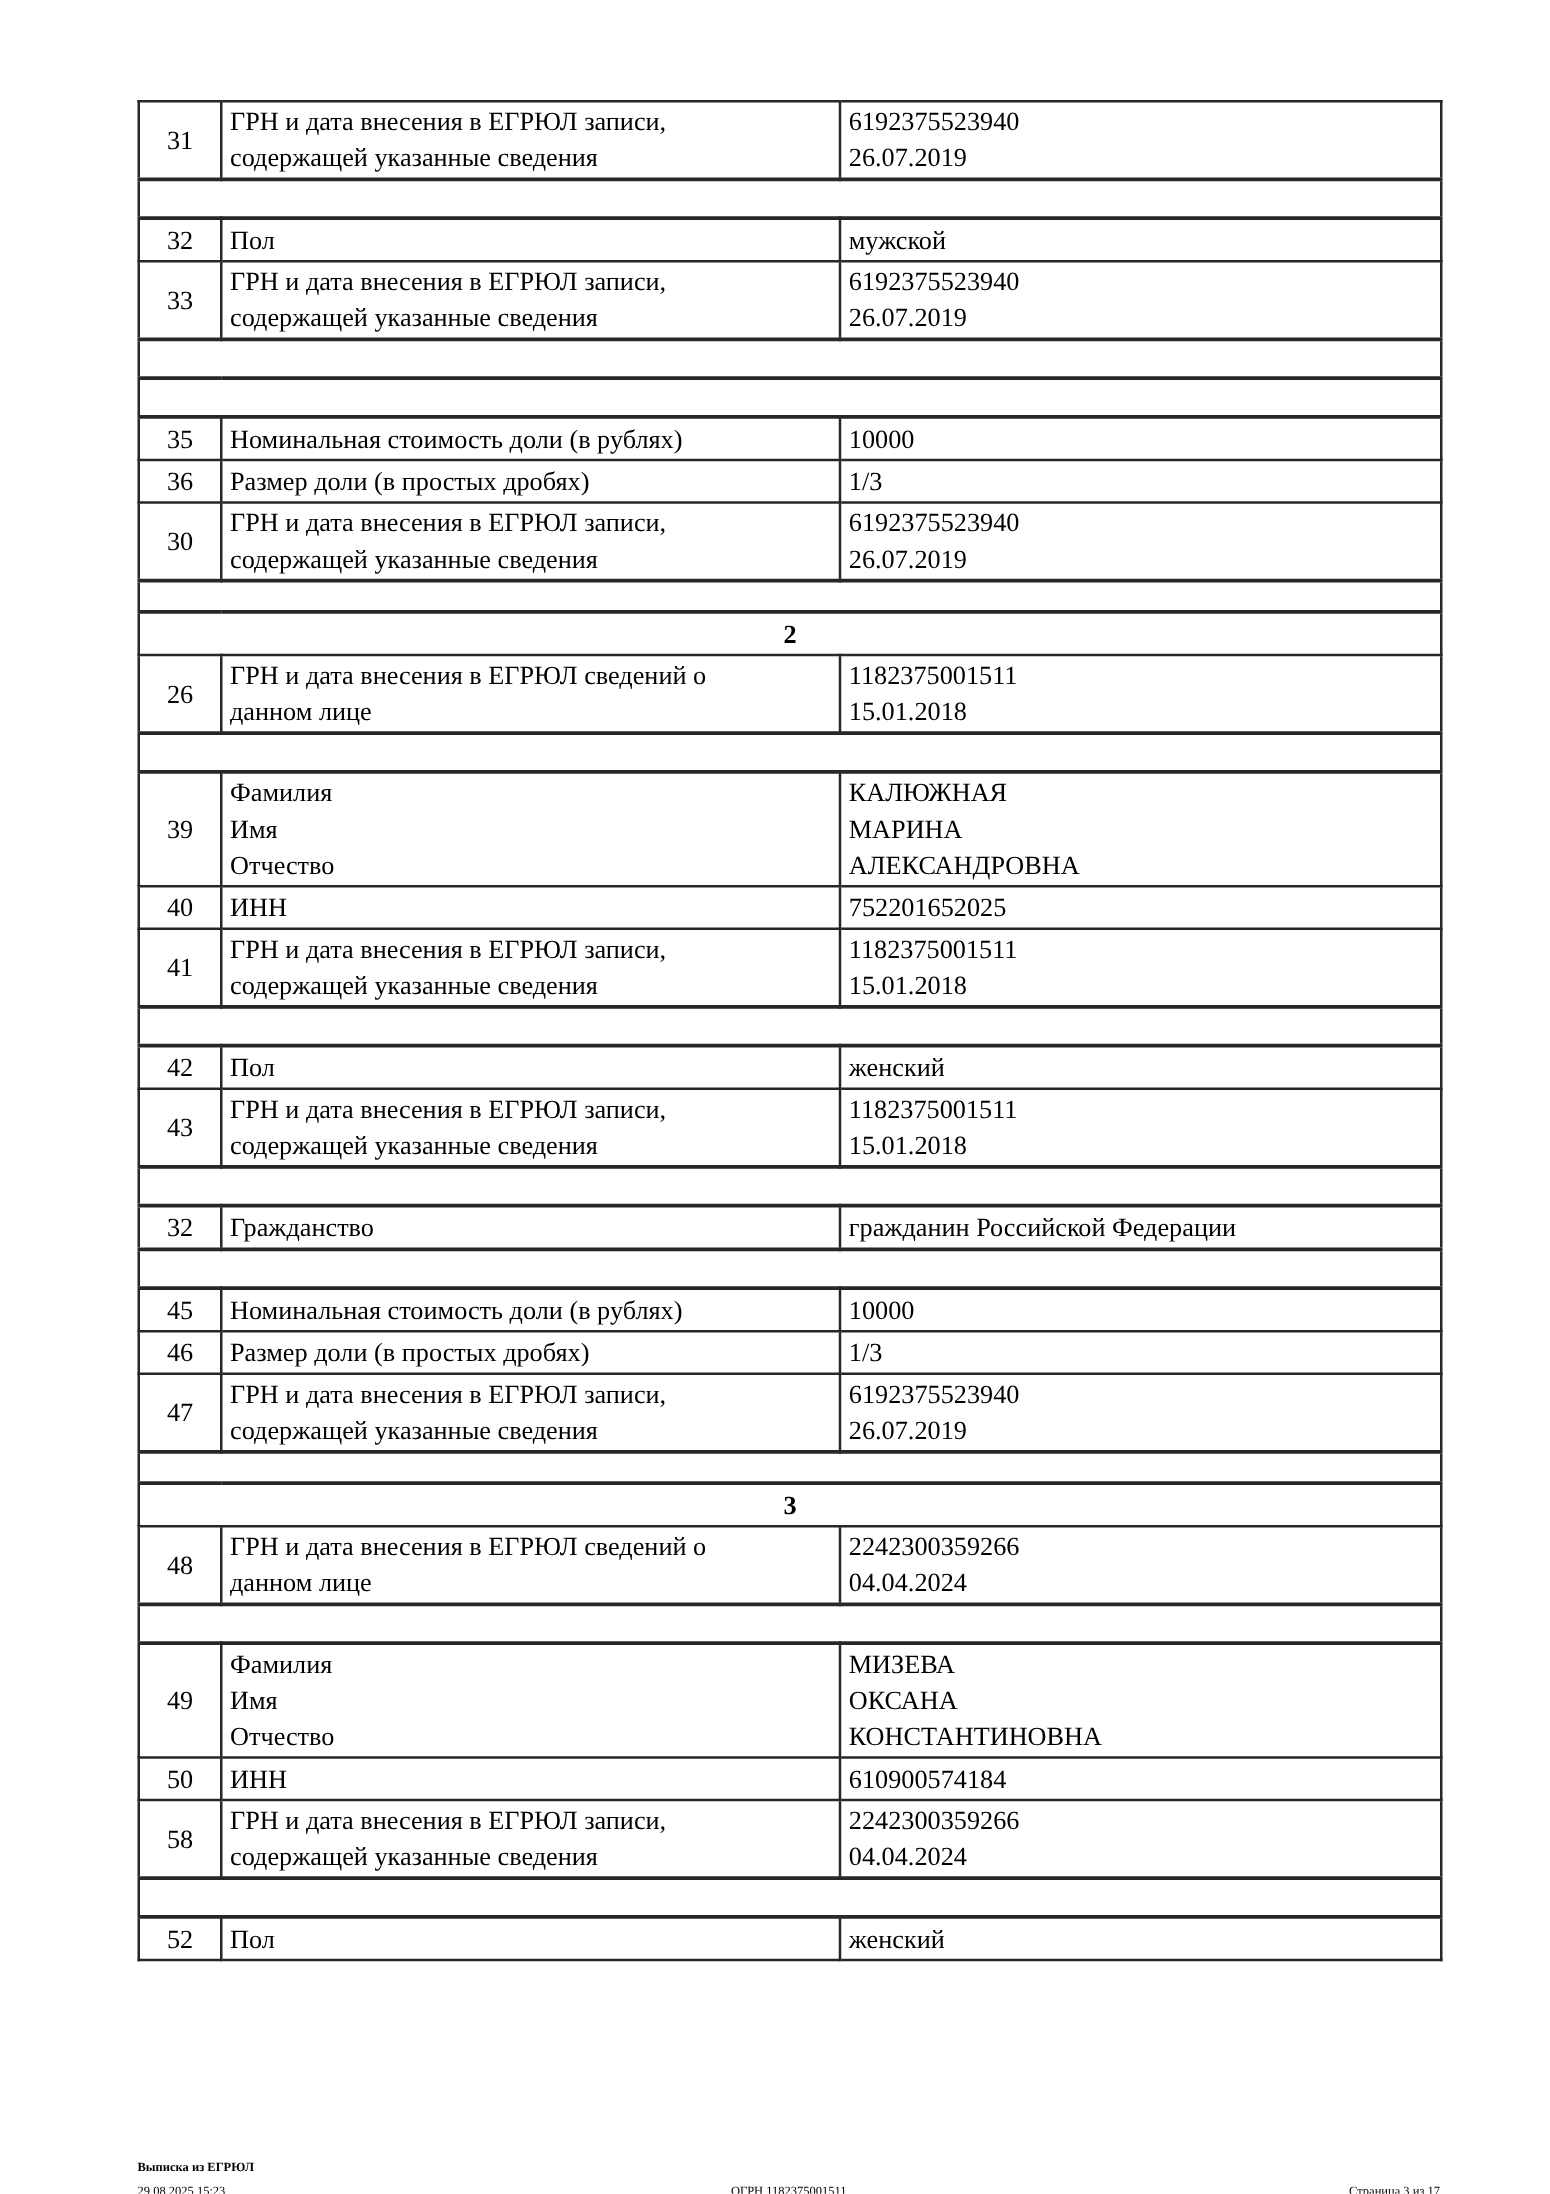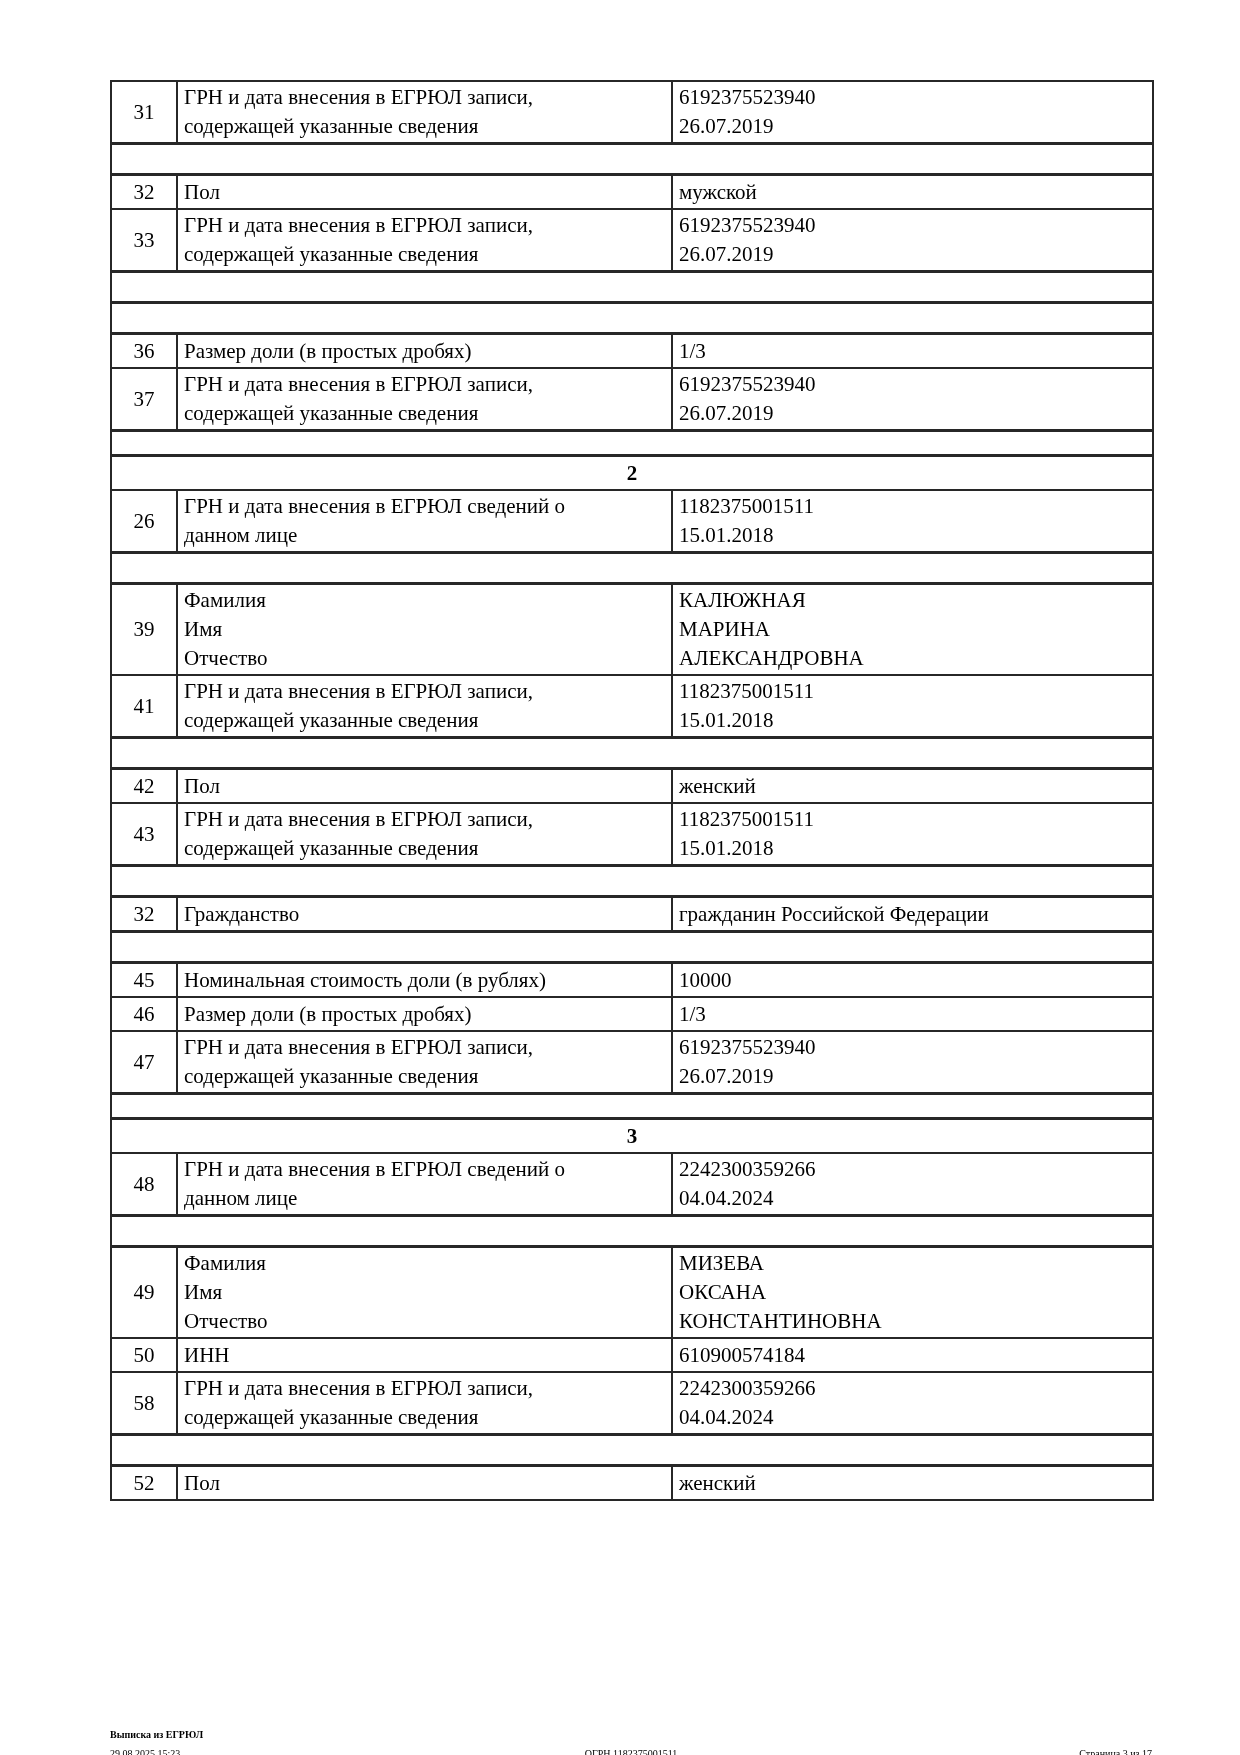--- a/index.html
+++ b/index.html
@@ -69,26 +69,31 @@
         <td class="value">6192375523940
 26.07.2019</td>
       </tr>
       <tr class="sp">
           <td colspan="3"></td>
         </tr>
       <tr class="sp">
           <td colspan="3"></td>
         </tr>
       <tr class="r1">
+        <td class="num">35</td>
+        <td class="label">Номинальная стоимость доли (в рублях)</td>
+        <td class="value">10000</td>
+      </tr>
+      <tr class="r1">
         <td class="num">36</td>
         <td class="label">Размер доли (в простых дробях)</td>
         <td class="value">1/3</td>
       </tr>
       <tr class="r2">
-        <td class="num">37</td>
+        <td class="num">30</td>
         <td class="label">ГРН и дата внесения в ЕГРЮЛ записи,
 содержащей указанные сведения</td>
         <td class="value">6192375523940
 26.07.2019</td>
       </tr>
       <tr class="sp-sm">
           <td colspan="3"></td>
         </tr>
       <tr class="hdr">
         <td colspan="3">2</td>
@@ -104,20 +109,25 @@
           <td colspan="3"></td>
         </tr>
       <tr class="r3">
         <td class="num">39</td>
         <td class="label">Фамилия
 Имя
 Отчество</td>
         <td class="value">КАЛЮЖНАЯ
 МАРИНА
 АЛЕКСАНДРОВНА</td>
+      </tr>
+      <tr class="r1">
+        <td class="num">40</td>
+        <td class="label">ИНН</td>
+        <td class="value">752201652025</td>
       </tr>
       <tr class="r2">
         <td class="num">41</td>
         <td class="label">ГРН и дата внесения в ЕГРЮЛ записи,
 содержащей указанные сведения</td>
         <td class="value">1182375001511
 15.01.2018</td>
       </tr>
       <tr class="sp">
           <td colspan="3"></td>

